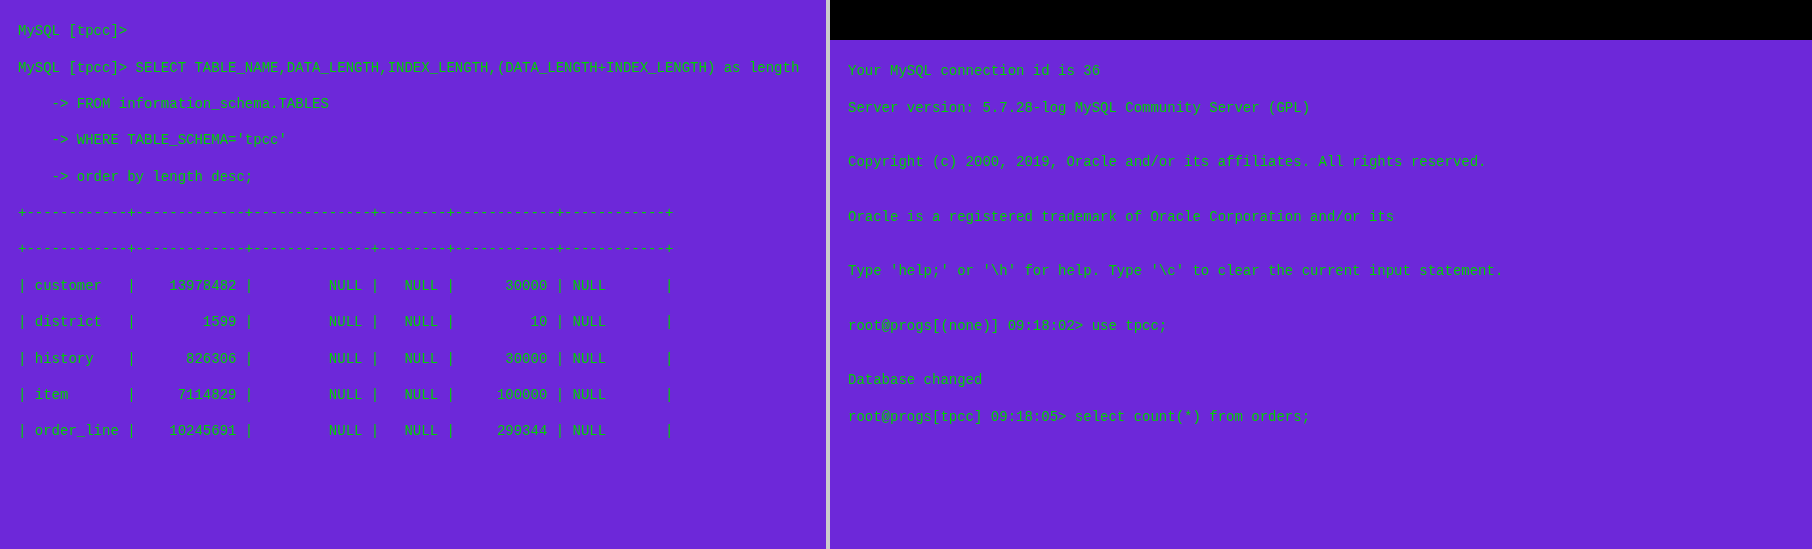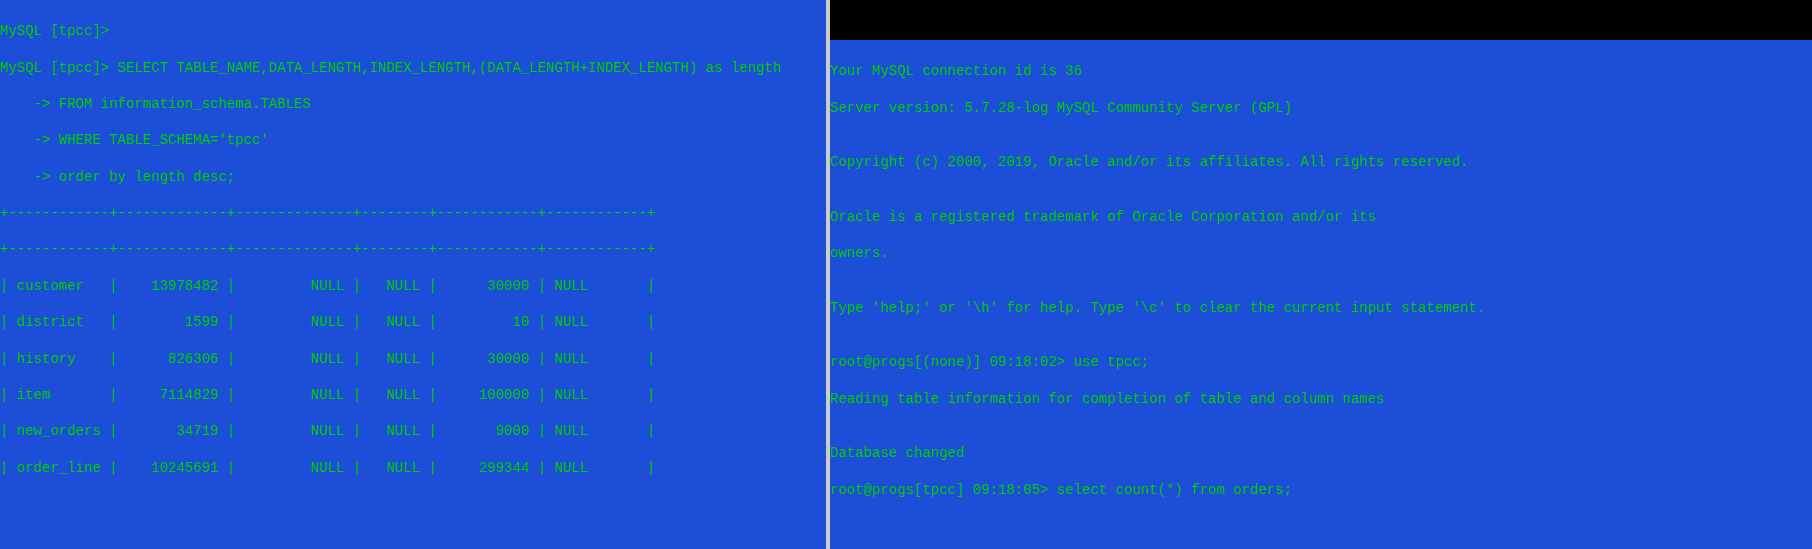--- a/index.html
+++ b/index.html
@@ -8,22 +8,22 @@
       font-family: 'Courier New', monospace;
       font-size: 14px;
       color: #00d000;
       line-height: 1.3;
       width: 1812px;
       height: 549px;
       display: flex;
       overflow: hidden;
     }
     .pane {
-      background: #1d4ed8;
-      padding: 4px 0;
+      background: #6d28d9;
+      padding: 4px 18px;
       white-space: pre;
       overflow: hidden;
     }
     .pane-left {
       width: 830px;
       border-right: 4px solid #ccc;
     }
     .pane-right {
       flex: 1;
       margin-top: 40px;
@@ -39,21 +39,20 @@
 <span class="line green">MySQL [tpcc]&gt; SELECT TABLE_NAME,DATA_LENGTH,INDEX_LENGTH,(DATA_LENGTH+INDEX_LENGTH) as length</span>
 <span class="line green">    -&gt; FROM information_schema.TABLES</span>
 <span class="line green">    -&gt; WHERE TABLE_SCHEMA='tpcc'</span>
 <span class="line green">    -&gt; order by length desc;</span>
 <span class="line green">+------------+-------------+--------------+--------+------------+------------+</span>
 <span class="line green">+------------+-------------+--------------+--------+------------+------------+</span>
 <span class="line green">| customer   |    13978482 |         NULL |   NULL |      30000 | NULL       |</span>
 <span class="line green">| district   |        1599 |         NULL |   NULL |         10 | NULL       |</span>
 <span class="line green">| history    |      826306 |         NULL |   NULL |      30000 | NULL       |</span>
 <span class="line green">| item       |     7114829 |         NULL |   NULL |     100000 | NULL       |</span>
-<span class="line green">| new_orders |       34719 |         NULL |   NULL |       9000 | NULL       |</span>
 <span class="line green">| order_line |    10245691 |         NULL |   NULL |     299344 | NULL       |</span>
 
 
 
 
 
 <span class="line"></span>
 
 
 
@@ -64,26 +63,24 @@
 
 </div>
 
 <div class="pane pane-right">
 <span class="line green">Your MySQL connection id is 36</span>
 <span class="line green">Server version: 5.7.28-log MySQL Community Server (GPL)</span>
 <span class="line"></span>
 <span class="line green">Copyright (c) 2000, 2019, Oracle and/or its affiliates. All rights reserved.</span>
 <span class="line"></span>
 <span class="line green">Oracle is a registered trademark of Oracle Corporation and/or its</span>
-<span class="line green">owners.</span>
 <span class="line"></span>
 <span class="line green">Type 'help;' or '\h' for help. Type '\c' to clear the current input statement.</span>
 <span class="line"></span>
 <span class="line green">root@progs[(none)] 09:18:02&gt; use tpcc;</span>
-<span class="line green">Reading table information for completion of table and column names</span>
 <span class="line"></span>
 <span class="line green">Database changed</span>
 <span class="line green">root@progs[tpcc] 09:18:05&gt; select count(*) from orders;</span>
 
 
 
 
 
 
 <span class="line"></span>

